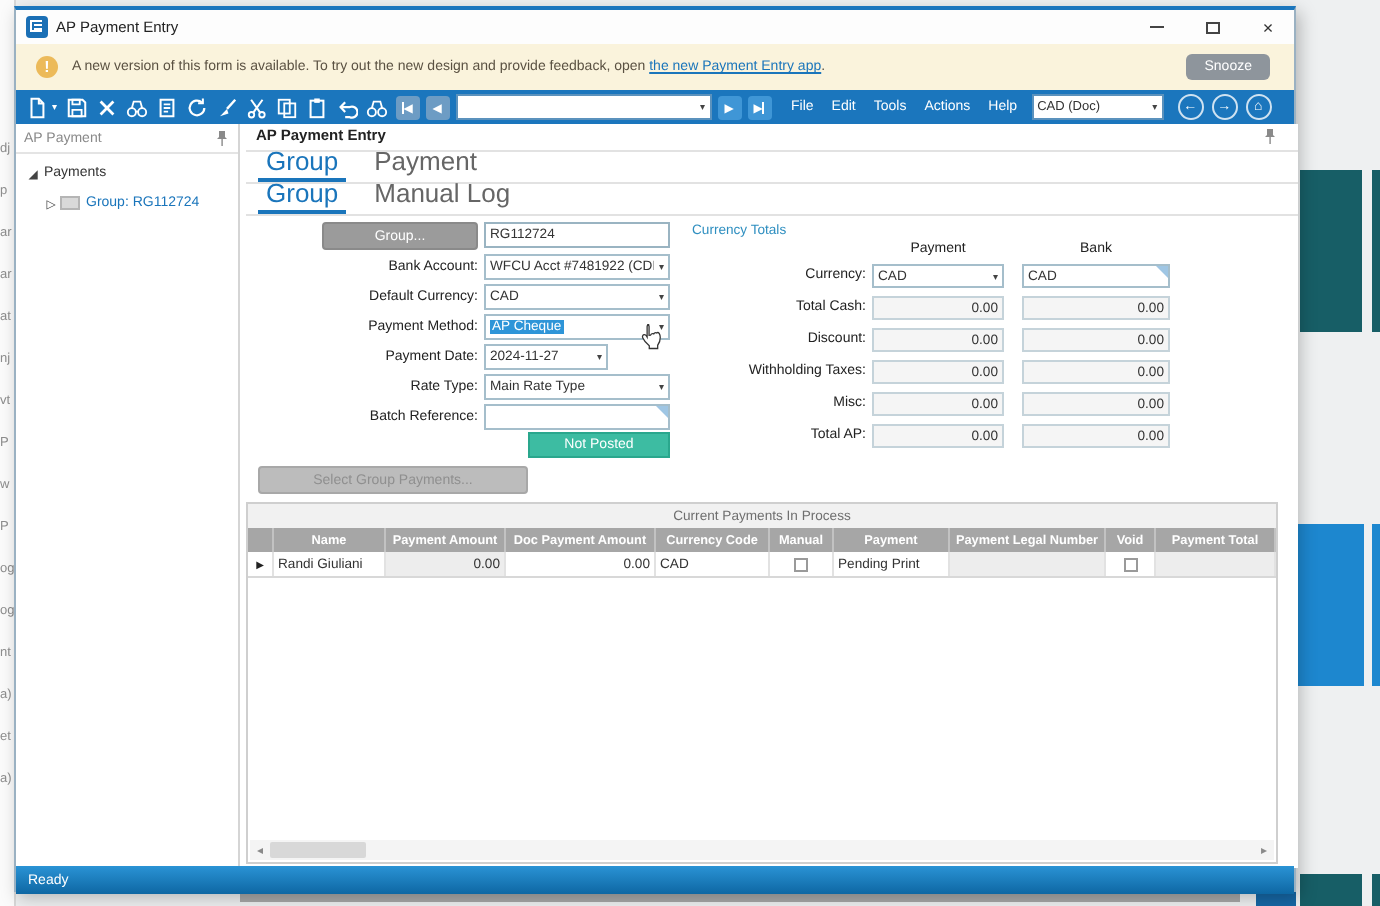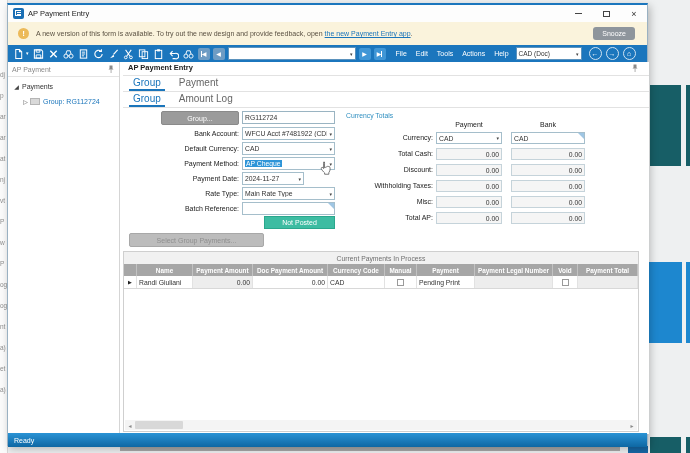--- a/index.html
+++ b/index.html
@@ -59,21 +59,21 @@
   .tw{font-size:6px;color:#444;width:7px;text-align:center;}
   .tree-label{font-size:7px;color:#333;}
   .tree-label.link{color:#1a75bb;}
   .grp-ico{width:10px;height:7px;background:#d9d9d9;border:1px solid #b5b5b5;margin:0 3px 0 1px;box-sizing:border-box;}
   .main{left:115px;top:57px;width:526px;height:372px;background:#fff;}
   
   .main-title{left:5px;top:1px;font-size:7.5px;font-weight:bold;color:#222;}
   .main-pin{left:508px;top:2px;}
   .hline{height:1px;background:#e2e2e2;left:0;width:526px;}
   .tabrow{left:0;width:526px;height:16px;display:flex;align-items:flex-end;padding-left:6px;box-sizing:border-box;border-bottom:1px solid #e2e2e2;position:absolute;}
-  .tab{font-size:10px;padding:0 4px 3px 4px;margin-right:10px;color:#666;}
+  .tab{font-size:13px;padding:0 4px 3px 4px;margin-right:10px;color:#666;}
   .tab.active{color:#1a75bb;border-bottom:2px solid #1a75bb;padding-bottom:1px;}
   
   .flabel{position:absolute;left:3px;width:113px;text-align:right;font-size:7px;color:#222;line-height:13px;}
   .ffield{position:absolute;left:119px;width:93px;height:13px;border:1px solid #a5becb;background:#fff;box-sizing:border-box;display:flex;align-items:center;font-size:6.8px;color:#333;}
   .ffield .val{flex:1;padding-left:2px;white-space:nowrap;overflow:hidden;}
   .ffield .caret{font-size:5px;color:#444;padding:0 2px;flex:0 0 auto;}
   .frow{position:absolute;left:0;top:0;width:330px;height:13px;}
   .group-btn{position:absolute;left:38px;top:0;width:78px;height:14px;background:#9b9b9b;border:1px solid #8a8a8a;border-radius:2px;color:#fff;font-size:7px;display:flex;align-items:center;justify-content:center;box-sizing:border-box;}
   .sel-hl{background:#2e95d8;color:#fff;padding:0 1px;}
   .corner-tri{position:absolute;right:0;top:0;width:0;height:0;border-left:6px solid transparent;border-top:6px solid #9fc6e4;}
@@ -315,21 +315,21 @@
           <rect x="3.7" y="4.5" width="0.7" height="3.5" fill="#8a8a8a"></rect>
         </svg>
       <div class="abs hline" style="top:13px;"></div>
 
       <div class="tabrow" style="top:14px;">
         <span class="tab active">Group</span>
         <span class="tab">Payment</span>
       </div>
       <div class="tabrow" style="top:30px;">
         <span class="tab active">Group</span>
-        <span class="tab">Amount Log</span>
+        <span class="tab">Manual Log</span>
       </div>
 
       <div class="frow" style="top:49px;">
         <span class="group-btn">Group...</span>
         <span class="ffield" style="border-color:#9ab4c2;">
             <span class="val">RG112724</span>
           </span>
       </div>
       <div class="frow" style="top:65px;">
         <span class="flabel">Bank Account:</span>

